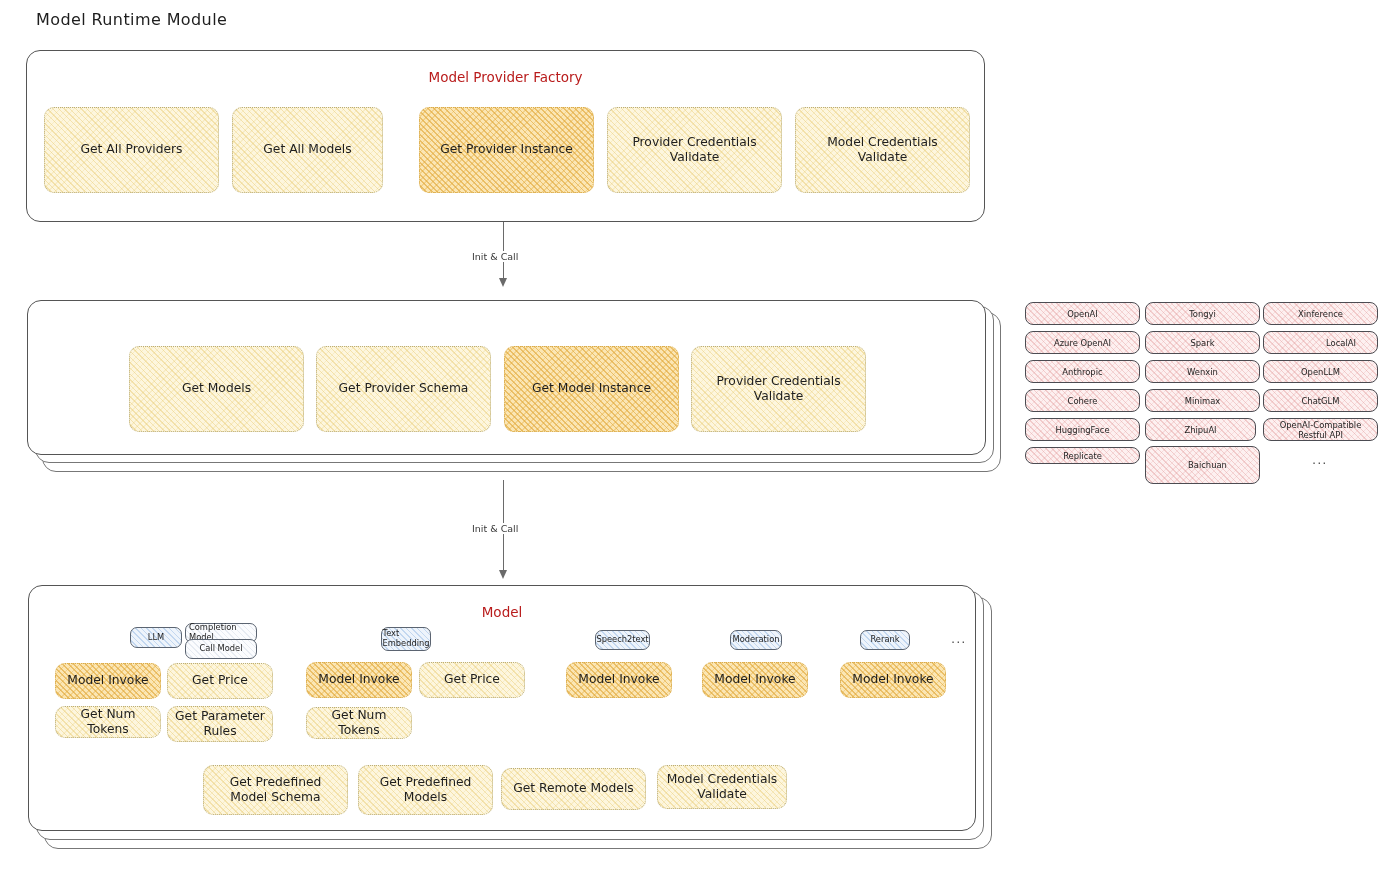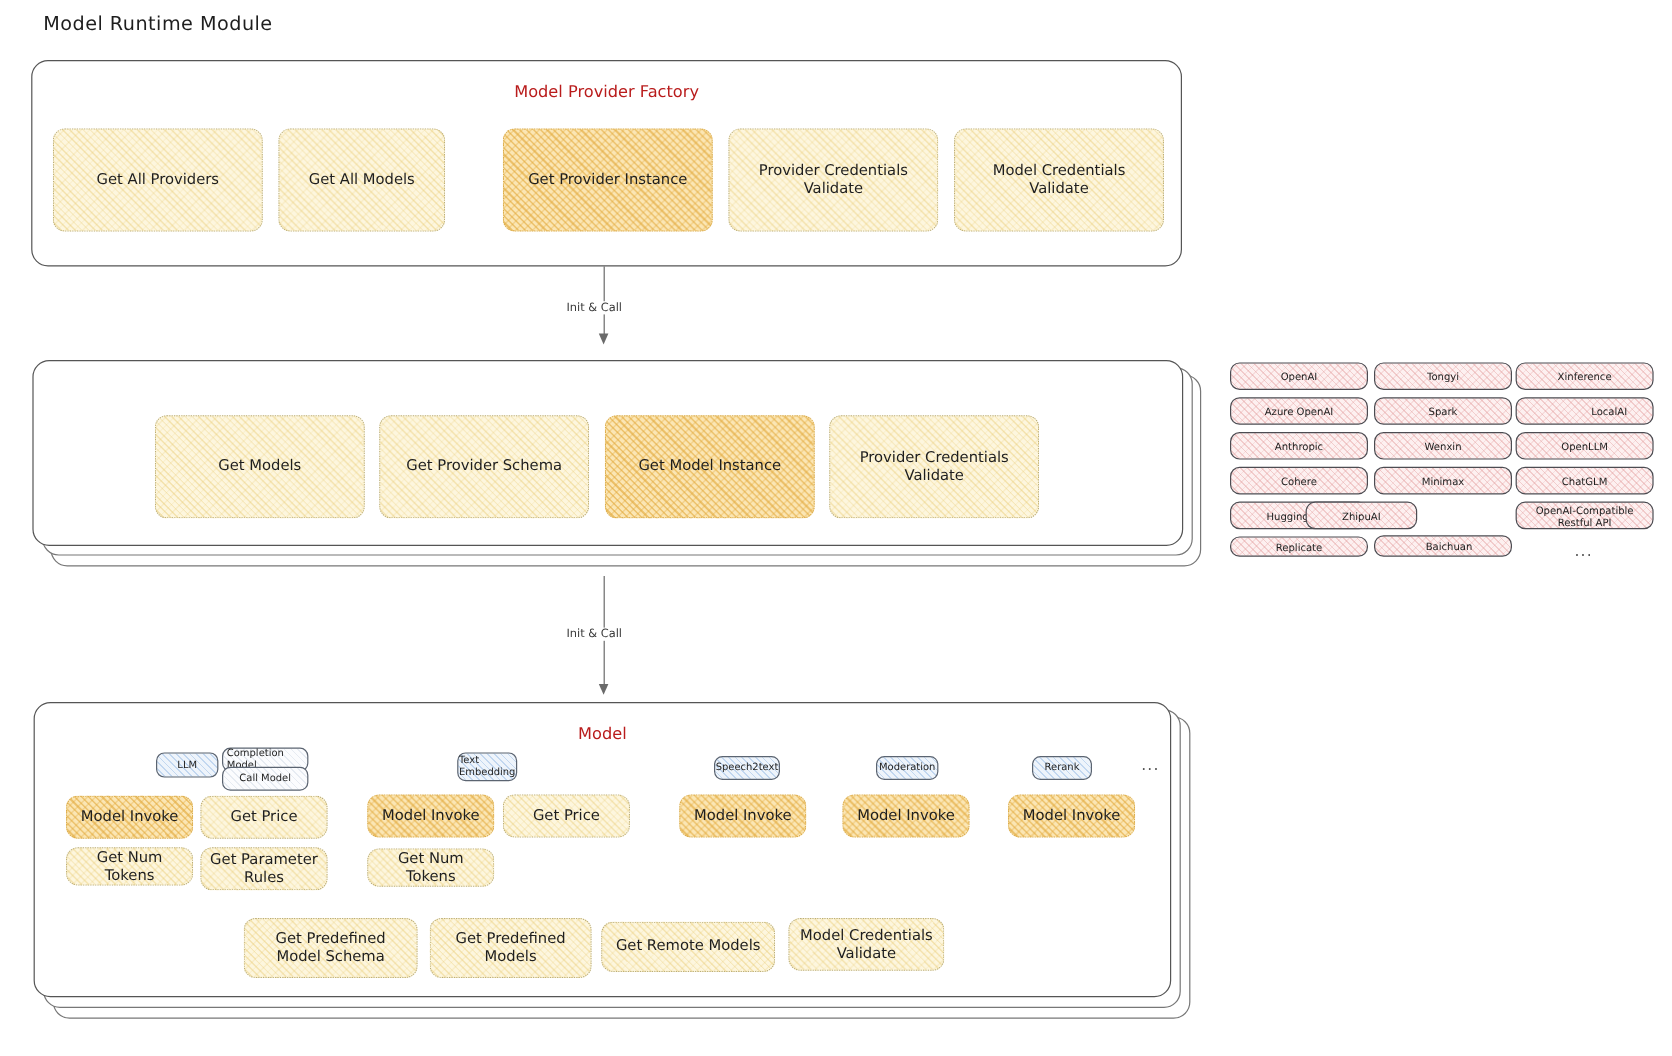--- a/index.html
+++ b/index.html
@@ -140,21 +140,21 @@
 <div class="canvas">
 
   <div id="page-title" class="hand">Model Runtime Module</div>
 
   <div class="outer" style="left:26px;top:50px;width:959px;height:172px;"></div>
   <div class="outer-title hand" style="left:26px;top:69px;width:959px;">Model Provider Factory</div>
 
   <div class="card" style="left:44px;top:107px;width:175px;height:86px;">
     <span>Get All Providers</span>
   </div>
-  <div class="card" style="left:232px;top:107px;width:139px;height:86px;">
+  <div class="card" style="left:232px;top:107px;width:151px;height:86px;">
     <span>Get All Models</span>
   </div>
   <div class="card strong" style="left:419px;top:107px;width:175px;height:86px;">
     <span>Get Provider Instance</span>
   </div>
   <div class="card" style="left:607px;top:107px;width:175px;height:86px;">
     <span>Provider Credentials Validate</span>
   </div>
   <div class="card" style="left:795px;top:107px;width:175px;height:86px;">
     <span>Model Credentials Validate</span>
@@ -205,24 +205,24 @@
     </div>
   <div class="ptag" style="left:1145px;top:331px;width:115px;height:23px;">
     <span>Spark</span>
     </div>
   <div class="ptag" style="left:1145px;top:360px;width:115px;height:23px;">
     <span>Wenxin</span>
     </div>
   <div class="ptag" style="left:1145px;top:389px;width:115px;height:23px;">
     <span>Minimax</span>
     </div>
-  <div class="ptag" style="left:1088px;top:418px;width:93px;height:23px;">
+  <div class="ptag" style="left:1145px;top:418px;width:111px;height:23px;">
     <span>ZhipuAI</span>
     </div>
-  <div class="ptag" style="left:1145px;top:446px;width:115px;height:18px;padding-left:12px;">
+  <div class="ptag" style="left:1145px;top:446px;width:115px;height:38px;padding-left:12px;">
     <span>Baichuan</span>
     </div>
 
   <div class="ptag" style="left:1263px;top:302px;width:115px;height:23px;">
     <span>Xinference</span>
     </div>
   <div class="ptag" style="left:1263px;top:331px;width:115px;height:23px;padding-left:43px;">
     <span>LocalAI</span>
     </div>
   <div class="ptag" style="left:1263px;top:360px;width:115px;height:23px;">

